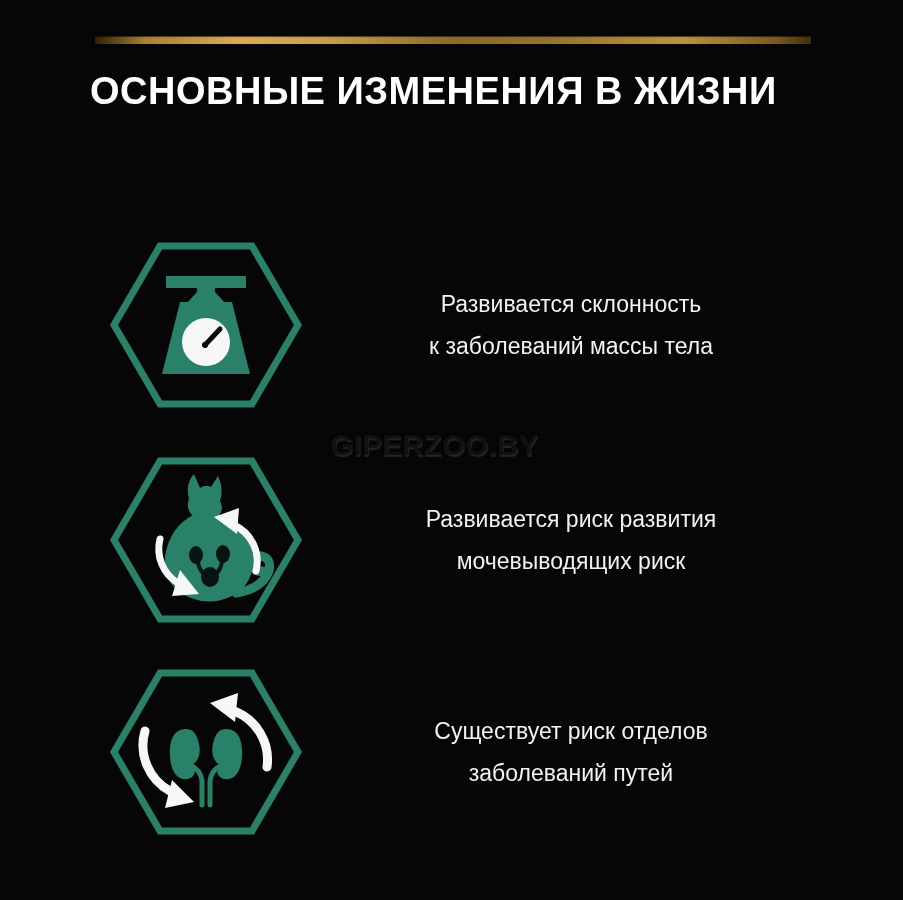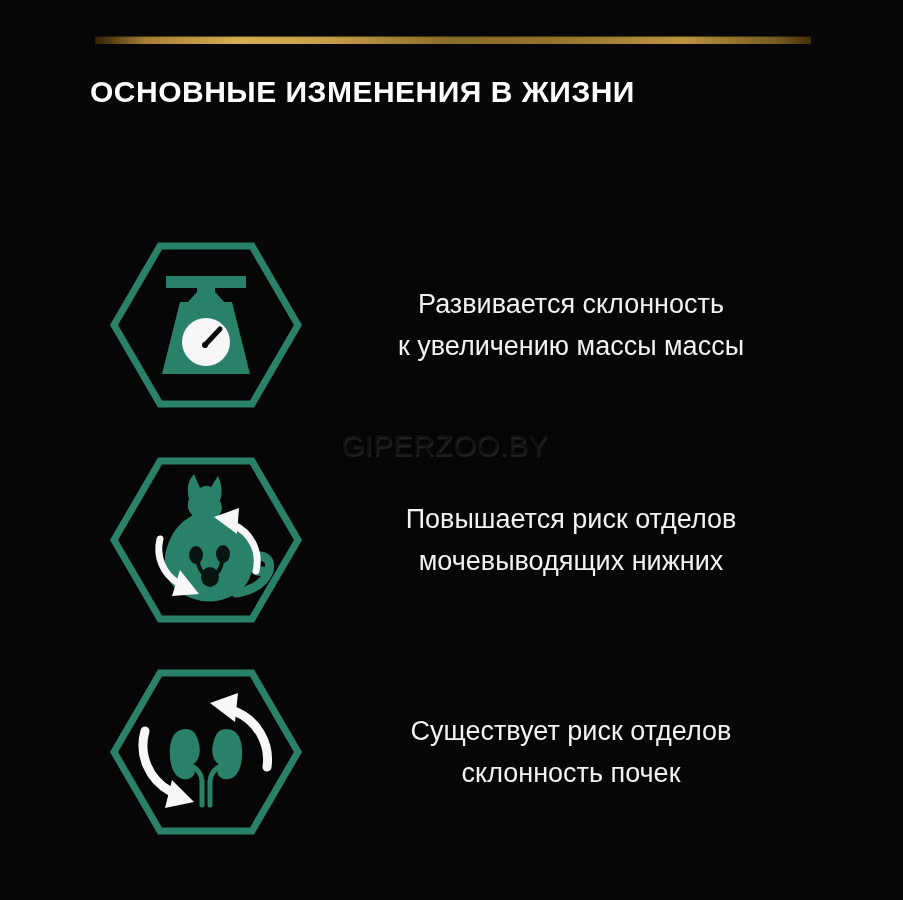--- a/index.html
+++ b/index.html
@@ -10,42 +10,42 @@
   }
   .gold-bar {
     position:absolute; left:95px; top:36px; width:716px; height:8px;
     background:linear-gradient(90deg,
       #2e2008 0%, #a87f33 7%, #d8ac52 20%, #c9a049 32%,
       #8a6a28 50%, #96732c 64%, #bb943f 82%, #7a5a20 95%, #433009 100%);
     box-shadow:0 1px 1px rgba(0,0,0,0.6) inset;
   }
   .title {
     position:absolute; left:90px; top:64px; width:724px; margin:0;
-    color:var(--title, #ffffff); font-size:30px; font-weight:bold;
+    color:var(--title, #ffffff); font-size:38px; font-weight:bold;
     line-height:55px; letter-spacing:0.5px; text-transform:uppercase;
   }
   .title span { display:block; white-space:nowrap; }
   .watermark {
-    position:absolute; left:341px; top:428px;
-    font-size:30px; font-weight:normal; letter-spacing:0px;
+    position:absolute; left:330px; top:428px;
+    font-size:30px; font-weight:bold; letter-spacing:0px;
     color:rgba(16,16,16,0.92);
     text-shadow:1px 2px 1px rgba(110,110,110,0.30), -1px -1px 1px rgba(0,0,0,0.9);
   }
   .row { position:absolute; left:0; width:903px; }
   .row1 { top:242px; height:166px; }
   .row2 { top:455px; height:170px; }
   .row3 { top:668px; height:168px; }
   .hex-wrap {
     position:absolute; left:110px; top:50%; transform:translateY(-50%);
     width:192px; height:166px;
   }
   .row-text {
     position:absolute; left:330px; width:482px; top:50%; transform:translateY(-50%);
     text-align:center; color:var(--text, #f2f2f2);
-    font-size:27px; line-height:42px; font-weight:normal;
+    font-size:23px; line-height:42px; font-weight:normal;
   }
   .row-text span { display:block; white-space:nowrap; }
   
   .hexline { fill:none; stroke:var(--teal, #2a8169); stroke-width:7; stroke-linejoin:miter; }
   .tealfill { fill:var(--teal, #2a8169); }
   .tealstroke { fill:none; stroke:var(--teal, #2a8169); stroke-linecap:round; }
   .whitefill { fill:#f7f7f7; }
   .whitestroke { fill:none; stroke:#f7f7f7; stroke-linecap:round; }
   .darkfill { fill:#071511; }
   .darkstroke { fill:none; stroke:#071511; stroke-linecap:round; }
@@ -73,21 +73,21 @@
           <polygon points="87,46 105,46 105,50 116,62 76,62 87,50"></polygon>
           <polygon points="70,60 122,60 140,132 52,132"></polygon>
         </g>
         <circle class="whitefill" cx="96" cy="100" r="24"></circle>
         <line class="needle" x1="95" y1="103" x2="110" y2="87"></line>
         <circle cx="95" cy="103" r="3" fill="#0c0c0c"></circle>
       </svg>
     </div>
     <div class="row-text">
       <span>Развивается склонность</span>
-      <span>к увеличению массы массы</span>
+      <span>к заболеваний массы тела</span>
     </div>
   </div>
 
   <div class="row row2">
     <div class="hex-wrap">
       <svg width="192" height="166" viewBox="0 0 192 166">
         <polygon class="hexline" points="4,83 50,4 142,4 188,83 142,162 50,162"></polygon>
 
         <path class="tealstroke" style="stroke-width:9" d="M 126 136 Q 152 132 159 114 Q 162 101 151 99 Q 142 99 143 108 Q 144 116 153 114"></path>
 
@@ -103,22 +103,22 @@
 
         <ellipse class="darkfill" cx="100" cy="120" rx="9" ry="10"></ellipse>
 
         <path class="whitestroke" style="stroke-width:7" d="M 146 114 A 40 40 0 0 0 124 68"></path>
         <polygon class="whitefill" points="104,60 129,51 127,77"></polygon>
         <path class="whitestroke" style="stroke-width:7" d="M 50 82 A 40 40 0 0 0 68 126"></path>
         <polygon class="whitefill" points="89,137 62,139 70,113"></polygon>
       </svg>
     </div>
     <div class="row-text">
-      <span>Повышается риск отделов</span>
-      <span>мочевыводящих нижних</span>
+      <span>Развивается риск развития</span>
+      <span>мочевыводящих риск</span>
     </div>
   </div>
 
   <div class="row row3">
     <div class="hex-wrap">
       <svg width="192" height="166" viewBox="0 0 192 166">
         <polygon class="hexline" points="4,83 50,4 142,4 188,83 142,162 50,162"></polygon>
 
         <path class="tealstroke" style="stroke-width:5" d="M 80 96 Q 91 101 92 112 L 92 136"></path>
         <path class="tealstroke" style="stroke-width:5" d="M 112 96 Q 101 101 100 112 L 100 136"></path>
@@ -128,17 +128,17 @@
         <path class="tealfill" d="M 116 60 C 130 60 133 75 132 88 C 131 103 124 112 114 110 C 107 108 105 101 110 96 C 103 92 101 83 103 75 C 105 65 109 60 116 60 Z"></path>
 
         <path class="whitestroke" style="stroke-width:9" d="M 157 98 A 52 52 0 0 0 124 42"></path>
         <polygon class="whitefill" points="100,34 128,24 125,53"></polygon>
         <path class="whitestroke" style="stroke-width:9" d="M 35 62 A 52 52 0 0 0 60 122"></path>
         <polygon class="whitefill" points="84,133 55,139 62,111"></polygon>
       </svg>
     </div>
     <div class="row-text">
       <span>Существует риск отделов</span>
-      <span>склонность почек</span>
+      <span>заболеваний путей</span>
     </div>
   </div>
 
 </div>
 
 </body></html>

